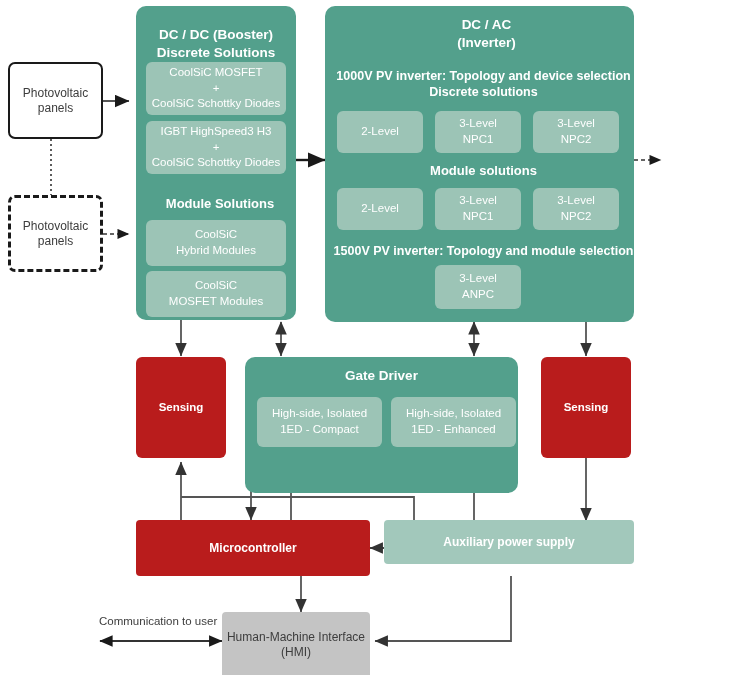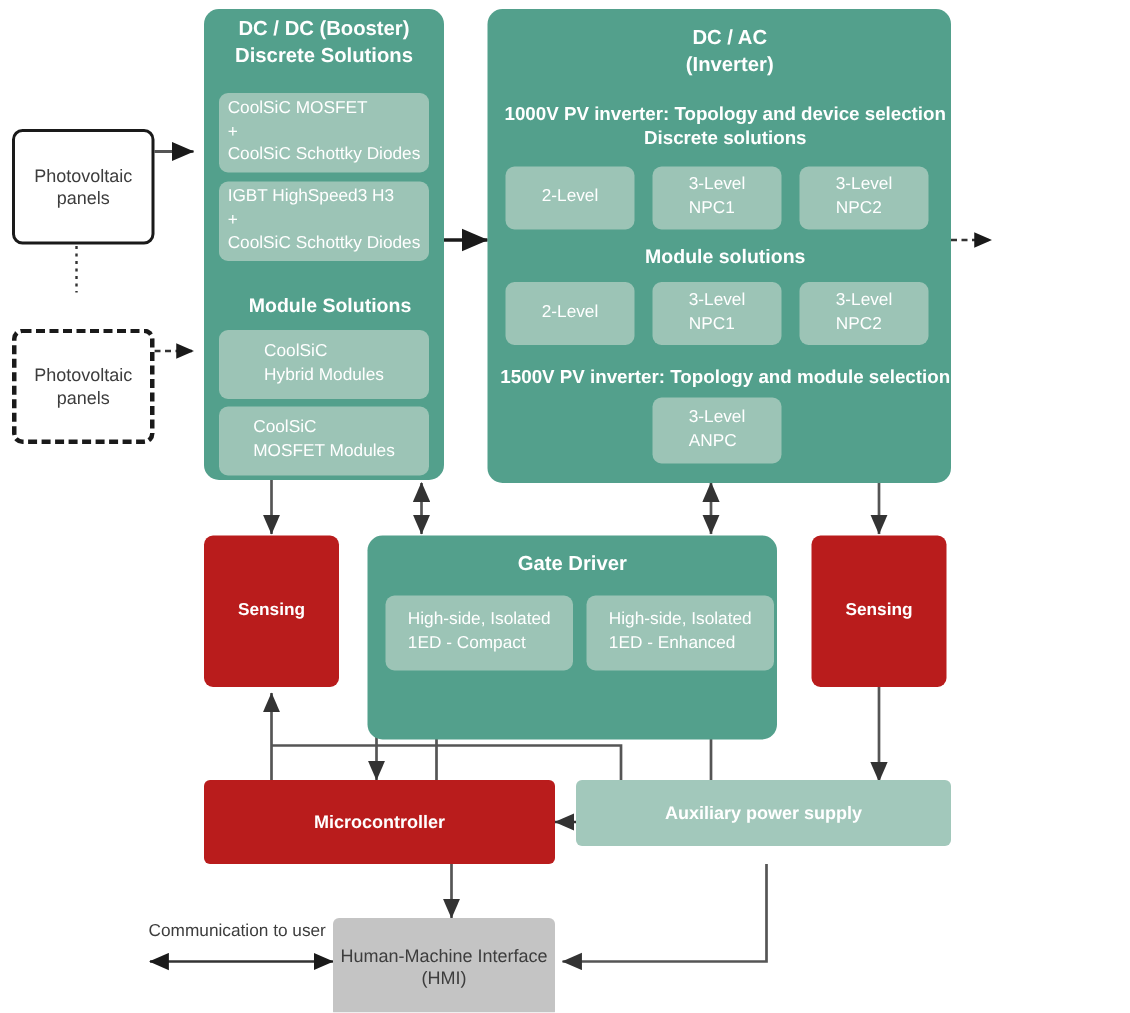--- a/index.html
+++ b/index.html
@@ -28,21 +28,20 @@
     line-height: 1.25;
   }
 
   
   .plain-box {
     background: #ffffff;
     border: 2px solid #1a1a1a;
     border-radius: 7px;
     color: #3d3d3d;
     font-size: 12px;
-    margin-top: 24px;
   }
   .plain-box.dashed {
     border-style: dashed;
     border-width: 3px;
   }
 
   
   .group {
     background: #53a08c;
     border-radius: 10px;
@@ -69,21 +68,21 @@
   .chip {
     position: absolute;
     box-sizing: border-box;
     background: #9cc4b6;
     border-radius: 6px;
     color: #ffffff;
     font-size: 11.5px;
     display: flex;
     align-items: center;
     justify-content: center;
-    text-align: left;
+    text-align: center;
     line-height: 1.35;
   }
 
   
   .olive {
     background: #b91c1c;
     border-radius: 6px;
     color: #ffffff;
     font-size: 11.5px;
     font-weight: bold;
@@ -238,21 +237,21 @@
 
   <div class="node plain-box dashed" style="left:8px; top:195px; width:95px; height:77px;">
     <span>
       <span>Photovoltaic</span><br>
       <span>panels</span>
     </span>
   </div>
 
 
   <div class="node group" style="left:136px; top:6px; width:160px; height:314px;">
-    <div class="group-title" style="padding-top:4px;">
+    <div class="group-title" style="padding-top:20px;">
       <span>DC / DC (Booster)</span><br>
       <span>Discrete Solutions</span>
     </div>
 
     <div class="chip" style="left:10px; top:56px; width:140px; height:53px;">
       <span>
         <span>CoolSiC MOSFET</span><br>
         <span>+</span><br>
         <span>CoolSiC Schottky Diodes</span>
       </span>

